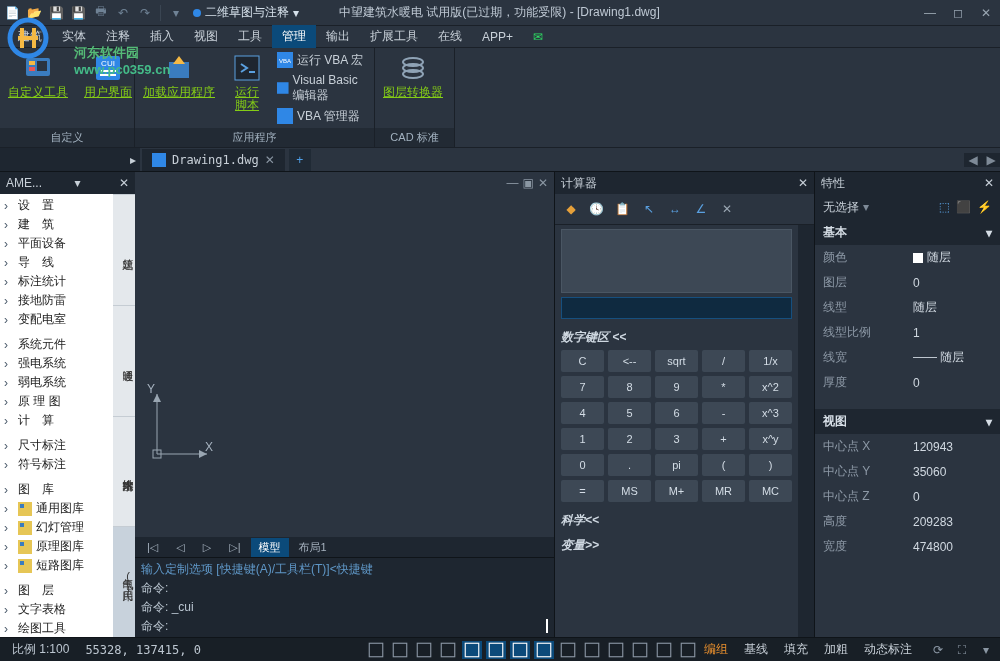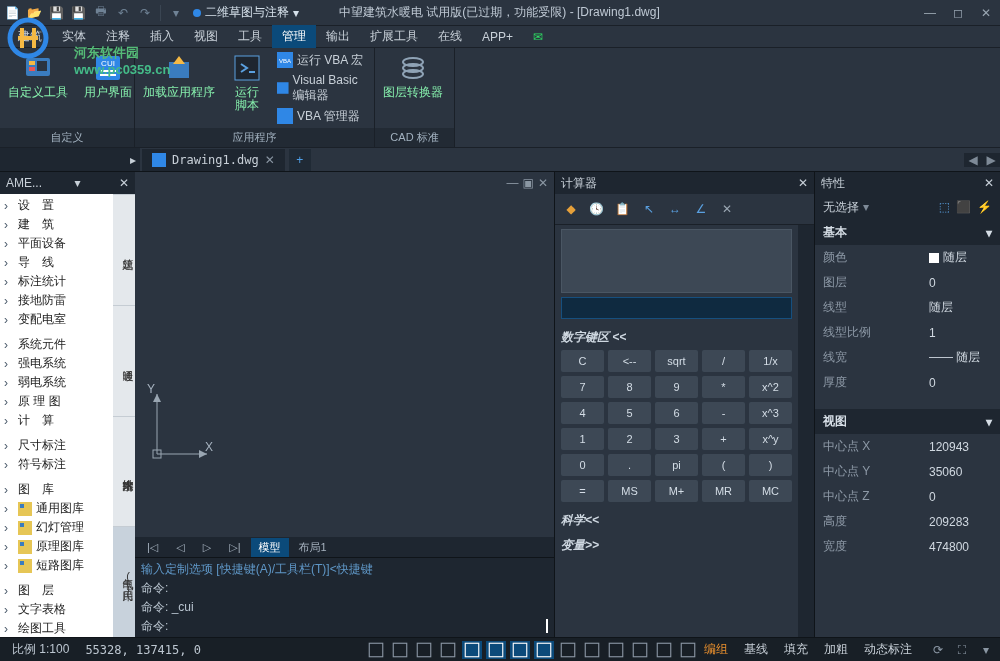--- a/index.html
+++ b/index.html
@@ -22,21 +22,21 @@
 .menu-item { padding:3px 10px; color:#c8d0d8; cursor:pointer; }
 .menu-item.active { background:#0b4a7a; color:#fff; }
 .menu-mail { margin-left:10px; width:18px; height:14px; color:#2ddc63; }
 
 
 .ribbon { height:100px; background:#2b3440; display:flex; border-bottom:1px solid #1a2028; }
 .rib-group { border-right:1px solid #1a2028; display:flex; flex-direction:column; }
 .rib-row { display:flex; flex:1; }
 .rib-btn { display:flex; flex-direction:column; align-items:center; padding:4px 8px 0; cursor:pointer; gap:2px; justify-content:flex-start; }
 .rib-btn .icon { width:32px; height:32px; }
-.rib-btn .lbl { text-align:center; line-height:13px; white-space:pre; color:#86efac; }
+.rib-btn .lbl { text-align:center; line-height:13px; white-space:pre; color:#84cc16;text-decoration:underline; }
 .rib-small { display:flex; align-items:center; padding:2px 6px; gap:4px; cursor:pointer; }
 .rib-small .sm-icon { width:16px;height:16px; }
 .rib-title { text-align:center; padding:2px 0; color:#a2b1bf; background:#222a34; font-size:11px; }
 
 
 .logo-over { position:absolute; top:14px; left:4px; width:180px; height:52px; color:#3798e8; font-weight:bold; pointer-events:none; }
 .logo-txt { position:absolute; top:30px; left:70px; color:#5b7; font-weight:bold; font-size:13px; }
 
 
 .doctab { height:24px; background:#2b3440; display:flex; align-items:center; border-bottom:1px solid #0f1419; }
@@ -89,21 +89,21 @@
 
 
 .props { width:186px; background:#2b3440; border-left:1px solid #0f1419; display:flex; flex-direction:column; }
 .prop-sub { height:26px; background:#1e2630; display:flex; align-items:center; padding:0 8px; position:relative; }
 .prop-sub .dd { color:#c8d0d8; }
 .prop-sub .chev { margin-left:4px; color:#7e8a97; }
 .prop-sub .ricons { margin-left:auto; display:flex; gap:6px; }
 .prop-sub .ricons span { cursor:pointer; }
 .prop-sec { background:#1e2630; padding:4px 8px; font-weight:bold; color:#d6dee6; display:flex; align-items:center; }
 .prop-sec .tw { margin-left:auto; cursor:pointer; }
-.prop-row { display:flex; padding:4px 8px;gap:16px; }
+.prop-row { display:flex; padding:4px 8px; }
 .prop-row .k { width:90px; color:#8d99a6; }
 .prop-row .v { flex:1; color:#d0d8e0; display:flex; align-items:center; gap:4px; }
 .swatch { width:10px;height:10px;background:#fff;display:inline-block; }
 .prop-gap { height:14px; }
 
 
 .status { height:24px; background:#181f26; display:flex; align-items:center; padding:0 4px; border-top:1px solid #0f1419; }
 .status .seg { padding:0 8px; color:#bcc6d0; }
 .status .spacer { flex:1; }
 .status .sicons { display:flex; gap:4px; align-items:center; }

